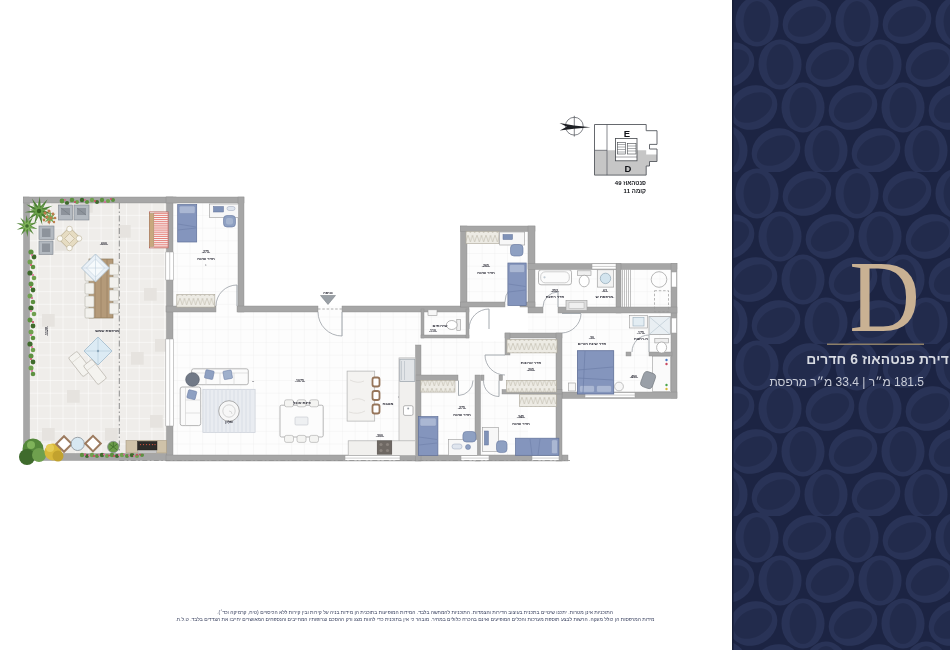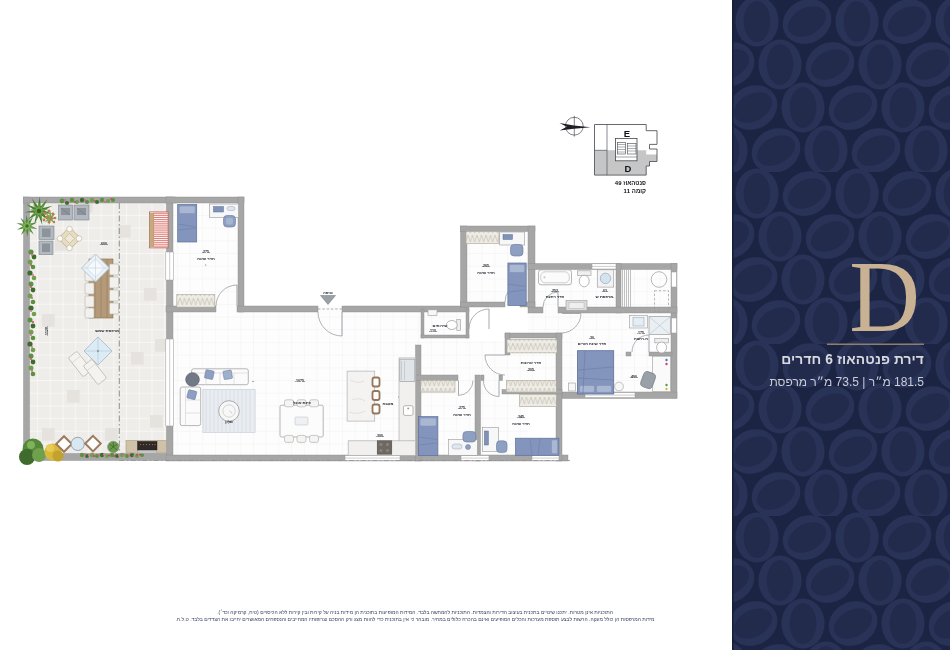--- a/index.html
+++ b/index.html
@@ -829,23 +829,23 @@
 <rect x="0" y="0" width="218" height="650" fill="url(#brand)"></rect>
 <rect x="0" y="0" width="1.5" height="650" fill="#161d36"></rect>
 
 <g transform="translate(884.5,331) translate(-732,0)">
       <text x="0" y="0" font-family="Liberation Serif, serif" font-size="101" fill="#c9b193" text-anchor="middle" transform="scale(0.97,1)">D</text>
     </g>
 
 <line x1="95" y1="344.2" x2="192" y2="344.2" stroke="#8d7f68" stroke-width="1.4"></line>
 </svg>
 
-<div class="abs" style="left:732px;top:352px;width:192px;text-align:right;direction:rtl;font-size:13.8px;font-weight:bold;color:#d7dae1;letter-spacing:0.1px">דירת פנטהאוז 6 חדרים</div>
-
-<div class="abs" style="left:732px;top:374.5px;width:192px;text-align:right;direction:rtl;font-size:12px;color:#c9cdd8">181.5 מ״ר | 73.5 מ״ר מרפסת</div>
+<div class="abs" style="left:757px;top:352px;width:192px;text-align:right;direction:rtl;font-size:13.8px;font-weight:bold;color:#d7dae1;letter-spacing:0.1px">דירת פנטהאוז 6 חדרים</div>
+
+<div class="abs" style="left:732px;top:374.5px;width:192px;text-align:right;direction:rtl;font-size:12px;color:#c9cdd8">181.5 מ״ר | 33.4 מ״ר מרפסת</div>
 
 <div class="abs" style="left:80px;top:608.5px;width:670px;text-align:center;font-size:5px;line-height:7px;color:#39415f;direction:rtl">
 התוכניות אינן מטרות. יתכנו שינויים בתכנית בעיצוב הדירות והצמדות. התוכניות להמחשה בלבד. המידות המופיעות בתוכנית הן מידות בניה על קירות ובין קירות ללא הכיסויים (טיח, קרמיקה וכד׳).
 </div>
 
 <div class="abs" style="left:40px;top:615.5px;width:750px;text-align:center;font-size:5px;line-height:7px;color:#39415f;direction:rtl">
 מידות המרפסות הן כולל מעקה. הרשות לבצע תוספת מערכות והכלים המופיעים ואינם בהכרח כלולים במחיר. מובהר כי אין בתוכנית כדי להוות מצג ורק ההסכם וצרופותיו המחייבים והנספחים המאושרים יחייבו את הצדדים בלבד. ט.ל.ח.
 </div>
 
 </body></html>

